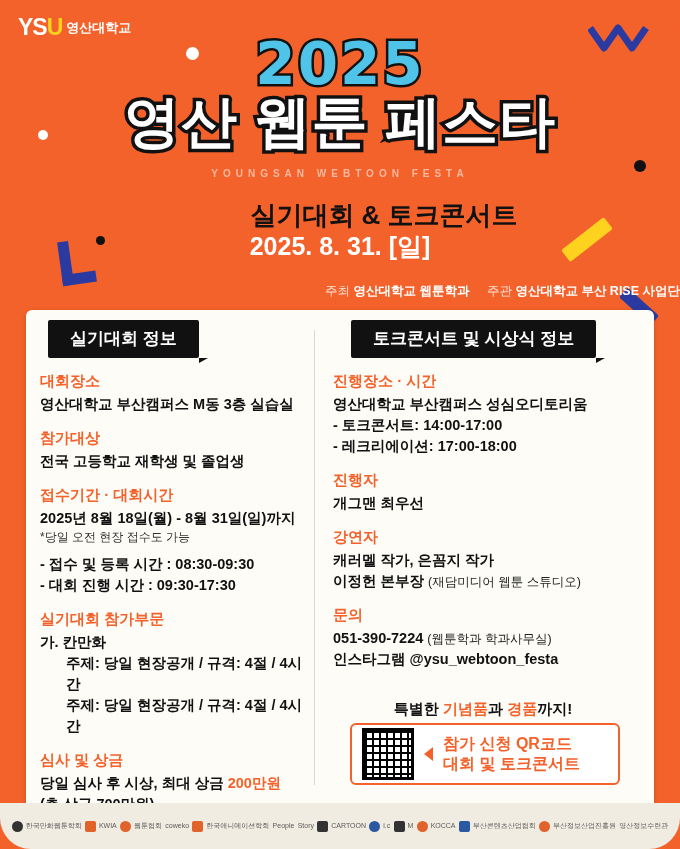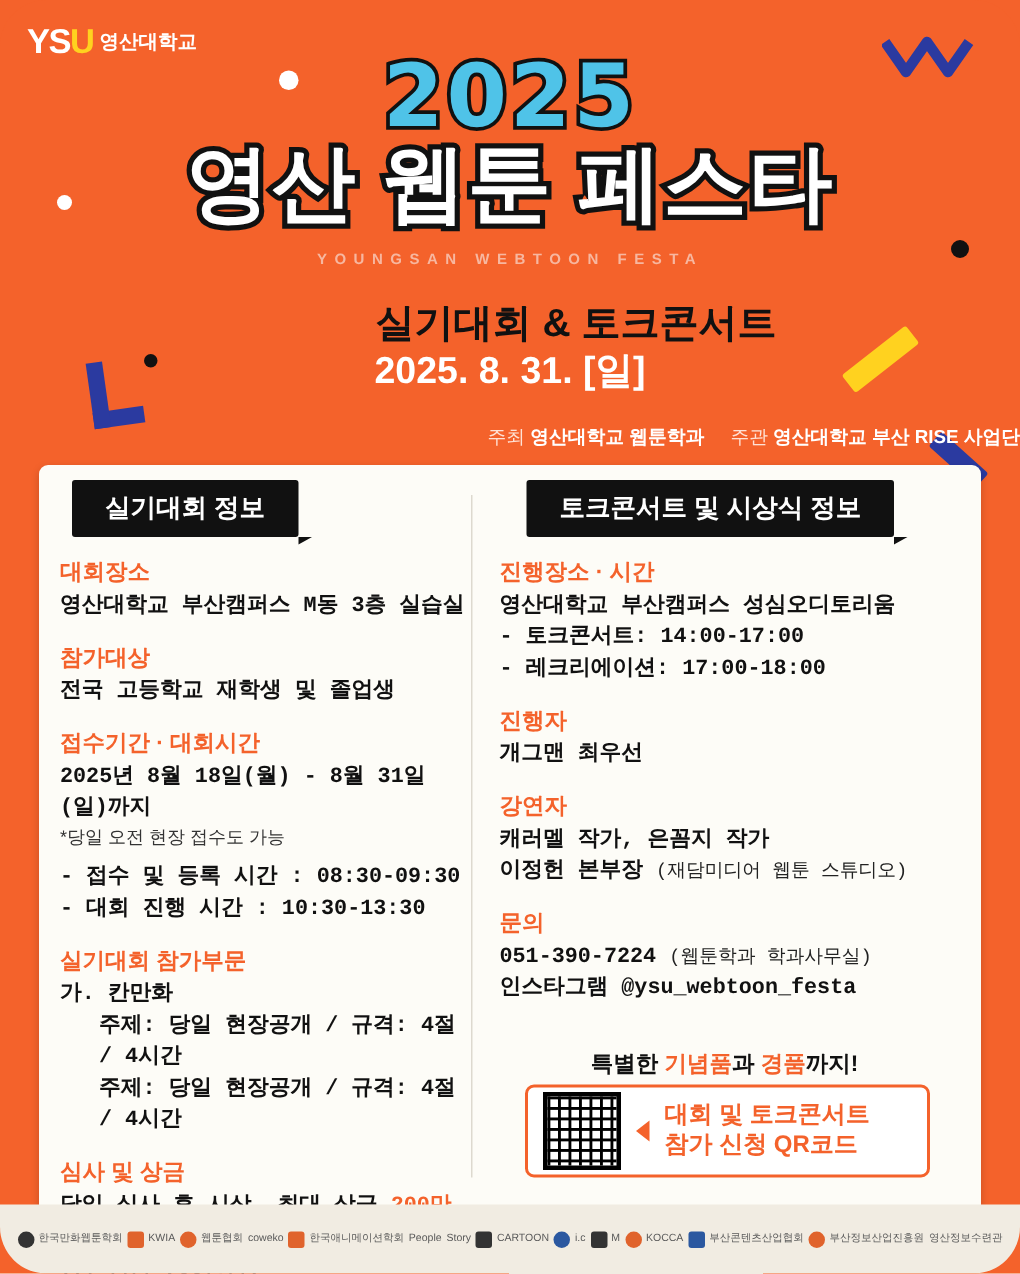--- a/index.html
+++ b/index.html
@@ -106,21 +106,21 @@
   }
   .sec-head::after {
     content: ""; position: absolute; right: -9px; bottom: -5px;
     border-left: 9px solid #111; border-bottom: 5px solid transparent;
   }
   .head-wrap-left { margin-left: 8px; }
   .head-wrap-right { margin-left: 18px; }
 
   .block { margin-top: 14px; }
   .lbl-o { color: #f4622b; font-weight: bold; font-size: 15px; margin-bottom: 3px; }
-  .txt { color: #111; font-size: 14.5px; font-weight: bold; line-height: 1.45; font-family: Liberation Mono, monospace; }
+  .txt { color: #111; font-size: 14.5px; font-weight: bold; line-height: 1.45; }
   .txt-sm { font-size: 12px; color: #333; font-weight: normal; }
   .txt-sm2 { font-size: 12.5px; color: #222; font-weight: normal; }
   .indent { padding-left: 26px; }
 
   
   .promo-line {
     position: absolute; left: 333px; top: 700px; width: 300px; text-align: center;
     font-size: 15px; font-weight: bold; color: #111;
   }
   .promo-line .hl { color: #f4622b; }
@@ -212,21 +212,21 @@
     <div class="block">
       <div class="lbl-o">참가대상</div>
       <div class="txt">전국 고등학교 재학생 및 졸업생</div>
     </div>
 
     <div class="block">
       <div class="lbl-o">접수기간 · 대회시간</div>
       <div class="txt">2025년 8월 18일(월) - 8월 31일(일)까지</div>
       <div class="txt-sm">*당일 오전 현장 접수도 가능</div>
       <div class="txt" style="margin-top:8px">- 접수 및 등록 시간 : 08:30-09:30</div>
-      <div class="txt">- 대회 진행 시간 : 10:30-13:30</div>
+      <div class="txt">- 대회 진행 시간 : 09:30-17:30</div>
     </div>
 
     <div class="block">
       <div class="lbl-o">실기대회 참가부문</div>
       <div class="txt">가. 칸만화</div>
       <div class="txt indent">주제: 당일 현장공개 / 규격: 4절 / 4시간</div>
       <div class="txt indent">주제: 당일 현장공개 / 규격: 4절 / 4시간</div>
     </div>
 
     <div class="block">
@@ -267,22 +267,22 @@
   </div>
 
   <div class="promo-line">
     <span>특별한 </span><span class="hl">기념품</span><span>과 </span><span class="hl">경품</span><span>까지!</span>
   </div>
 
   <div class="qr-box">
     <div class="qr"></div>
     <div class="tri"></div>
     <div class="qr-text">
+      <div>참가 신청 QR코드</div>
       <div>대회 및 토크콘서트</div>
-      <div>참가 신청 QR코드</div>
     </div>
   </div>
 
   <div class="footer">
     <div class="flogo">
         <span class="fmark d"></span>
         <span>한국만화웹툰학회</span>
       </div>
     <div class="flogo">
         <span class="fmark o sq"></span>

